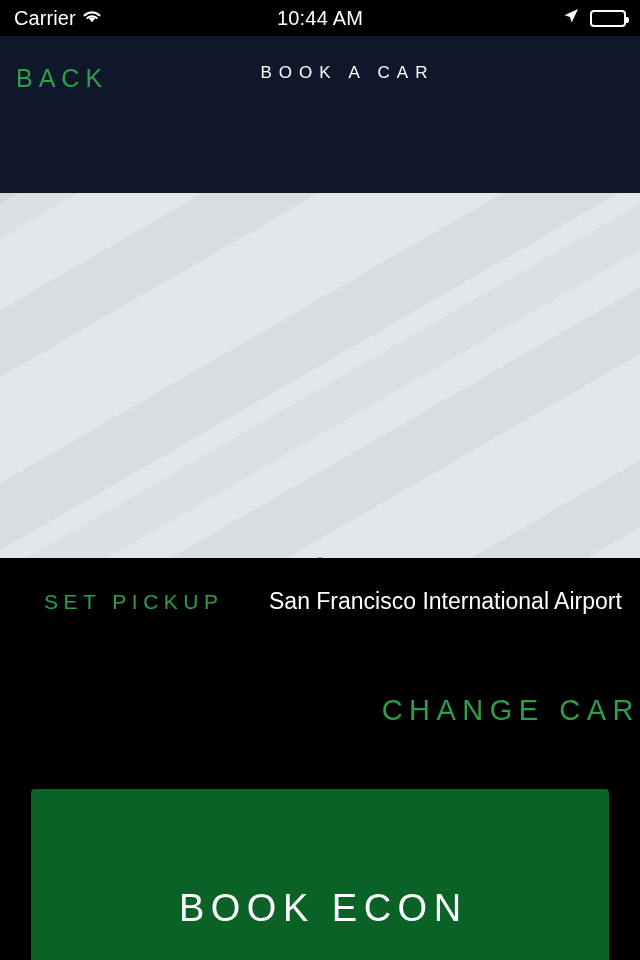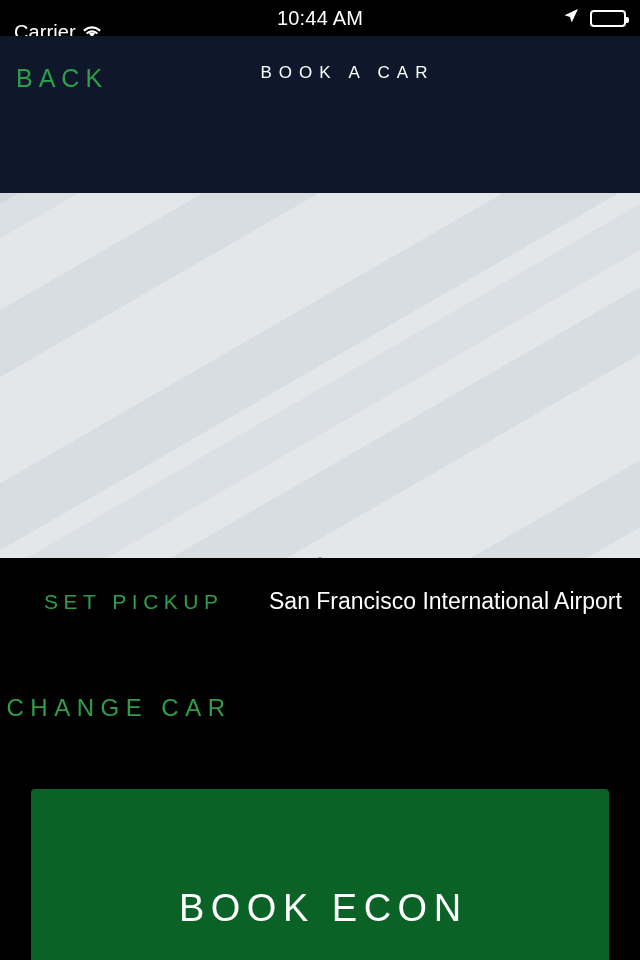--- a/index.html
+++ b/index.html
@@ -17,22 +17,22 @@
   }
 
   
   #status-bar {
     position:absolute; top:0; left:0;
     width:640px; height:36px;
     display:flex; align-items:center;
     color:#fff;
   }
   #status-left {
-    position:absolute; left:14px; top:8px; height:36px;
-    display:flex; align-items:flex-end; gap:5px;
+    position:absolute; left:14px; top:0; height:36px;
+    display:flex; align-items:center; gap:5px;
   }
   #carrier-label { font-size:20px; letter-spacing:0.1px; color:#fff; }
   #status-time {
     position:absolute; left:0; top:0; width:640px; height:36px;
     display:flex; align-items:center; justify-content:center;
     font-size:20px; color:#fff; letter-spacing:0.2px;
   }
   #status-right {
     position:absolute; right:14px; top:0; height:36px;
     display:flex; align-items:center; gap:10px;
@@ -132,22 +132,22 @@
   #pickup-location {
     position:absolute; left:269px; top:30px;
     font-size:23px; font-weight:300;
     color:#ffffff;
     letter-spacing:0px;
   }
 
   
   #change-car-button {
     position:absolute; left:0; top:694px;
-    width:640px; text-align:left;
-    font-size:24px; font-weight:300;
+    width:640px; text-align:right;
+    font-size:29px; font-weight:300;
     letter-spacing:6.5px;
     color:#2f9e4b;
     background:none; border:none;
     font-family:"Liberation Sans", sans-serif;
     cursor:pointer;
     text-indent:6.5px;
   }
 
   
   #book-button {

